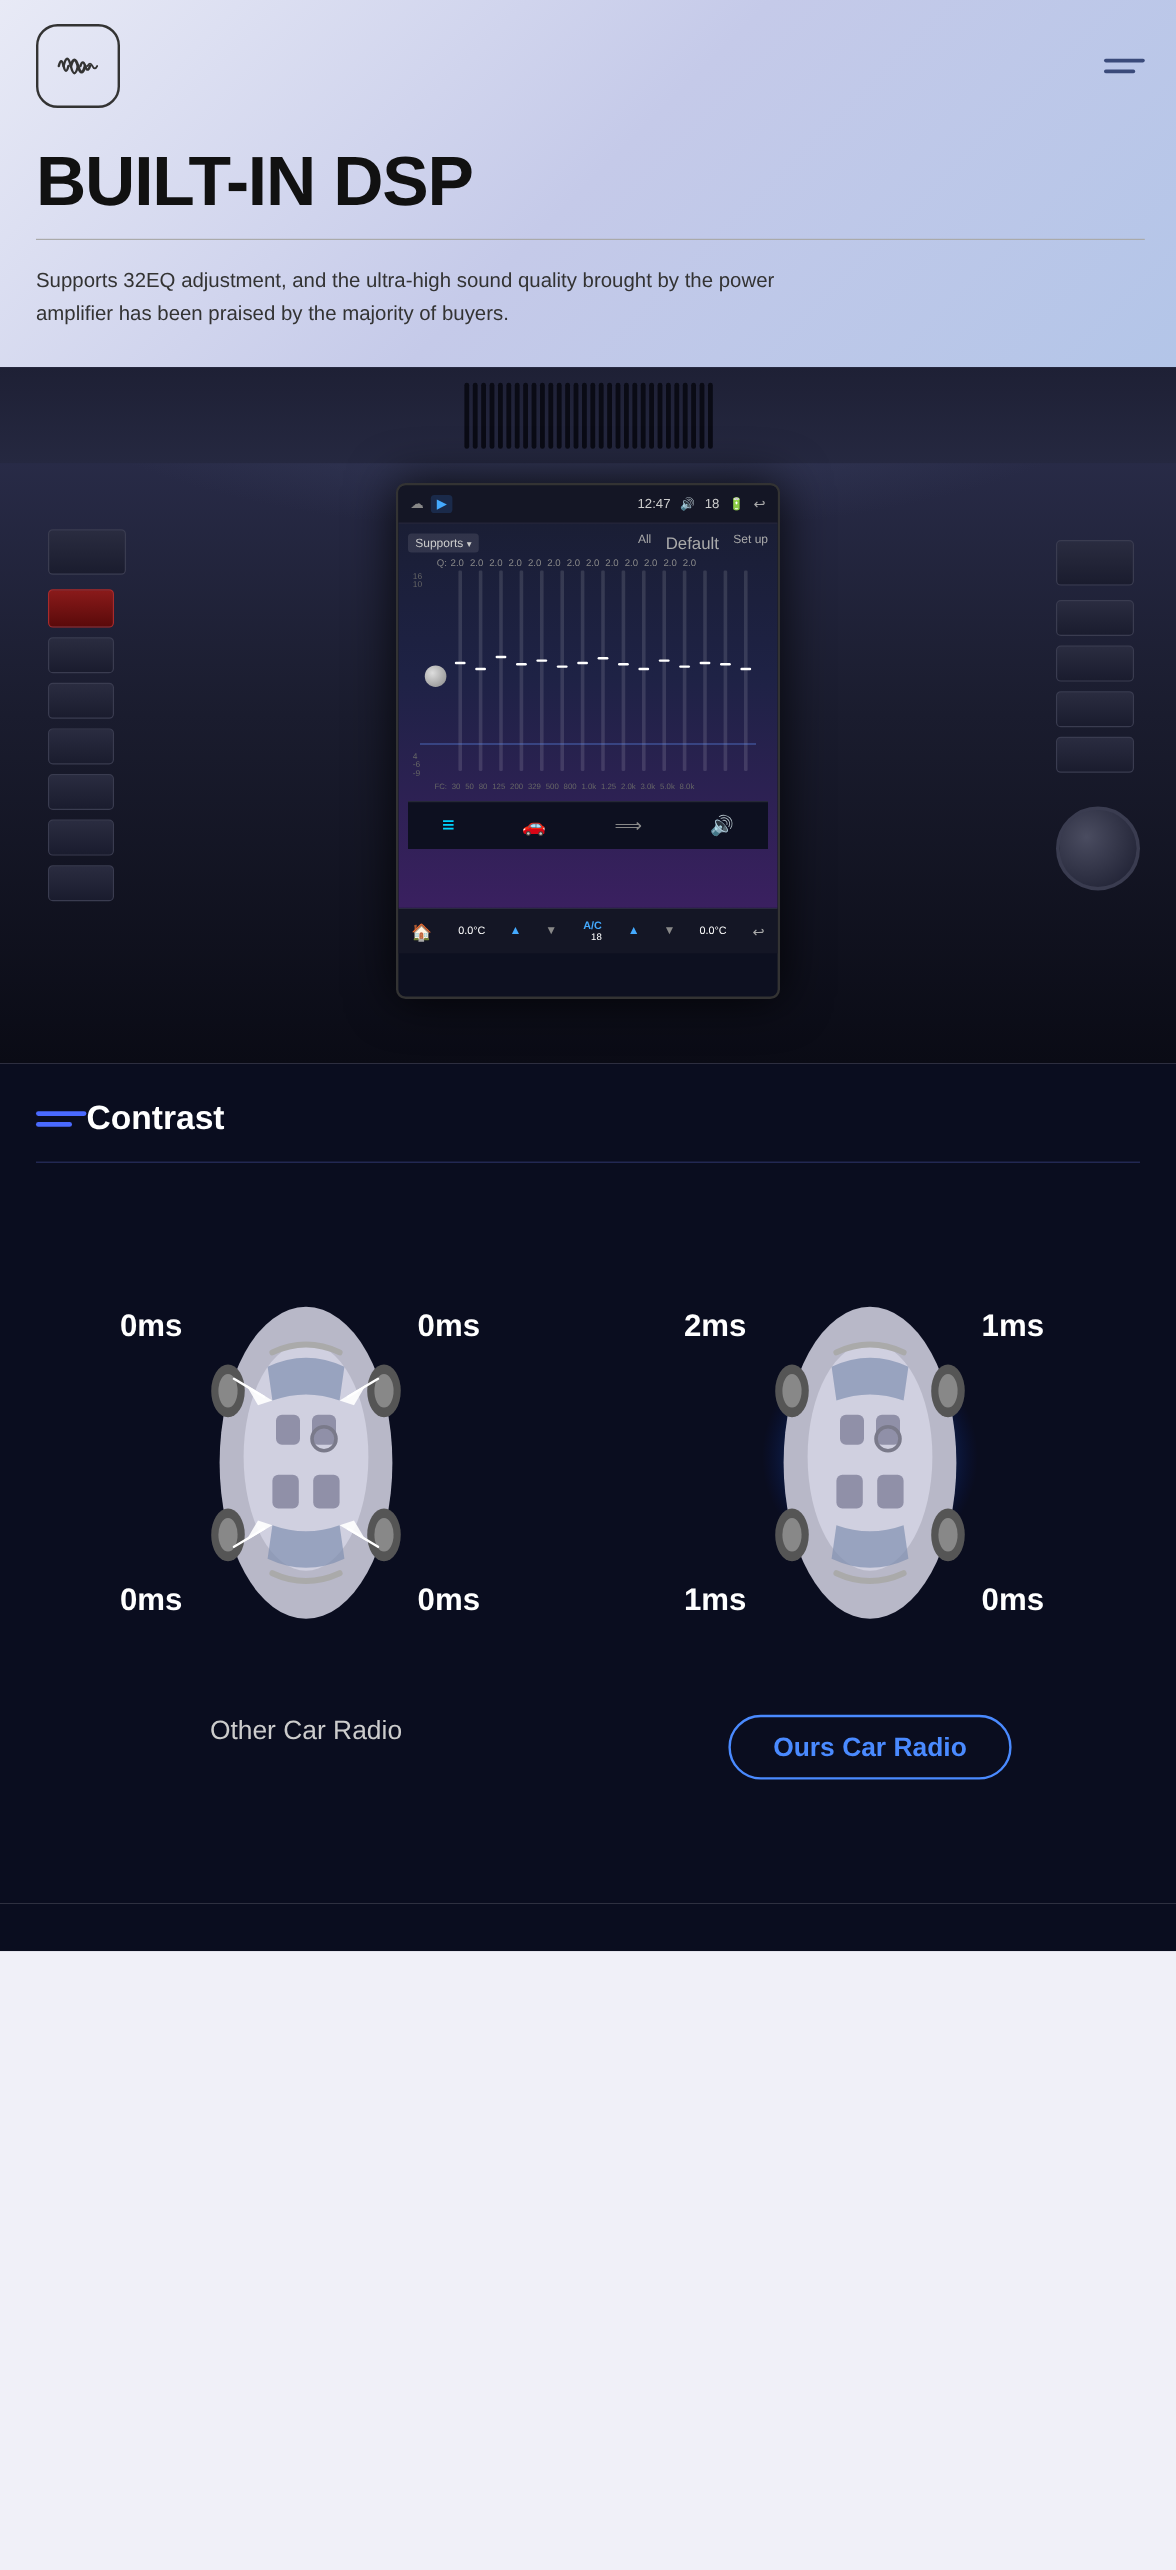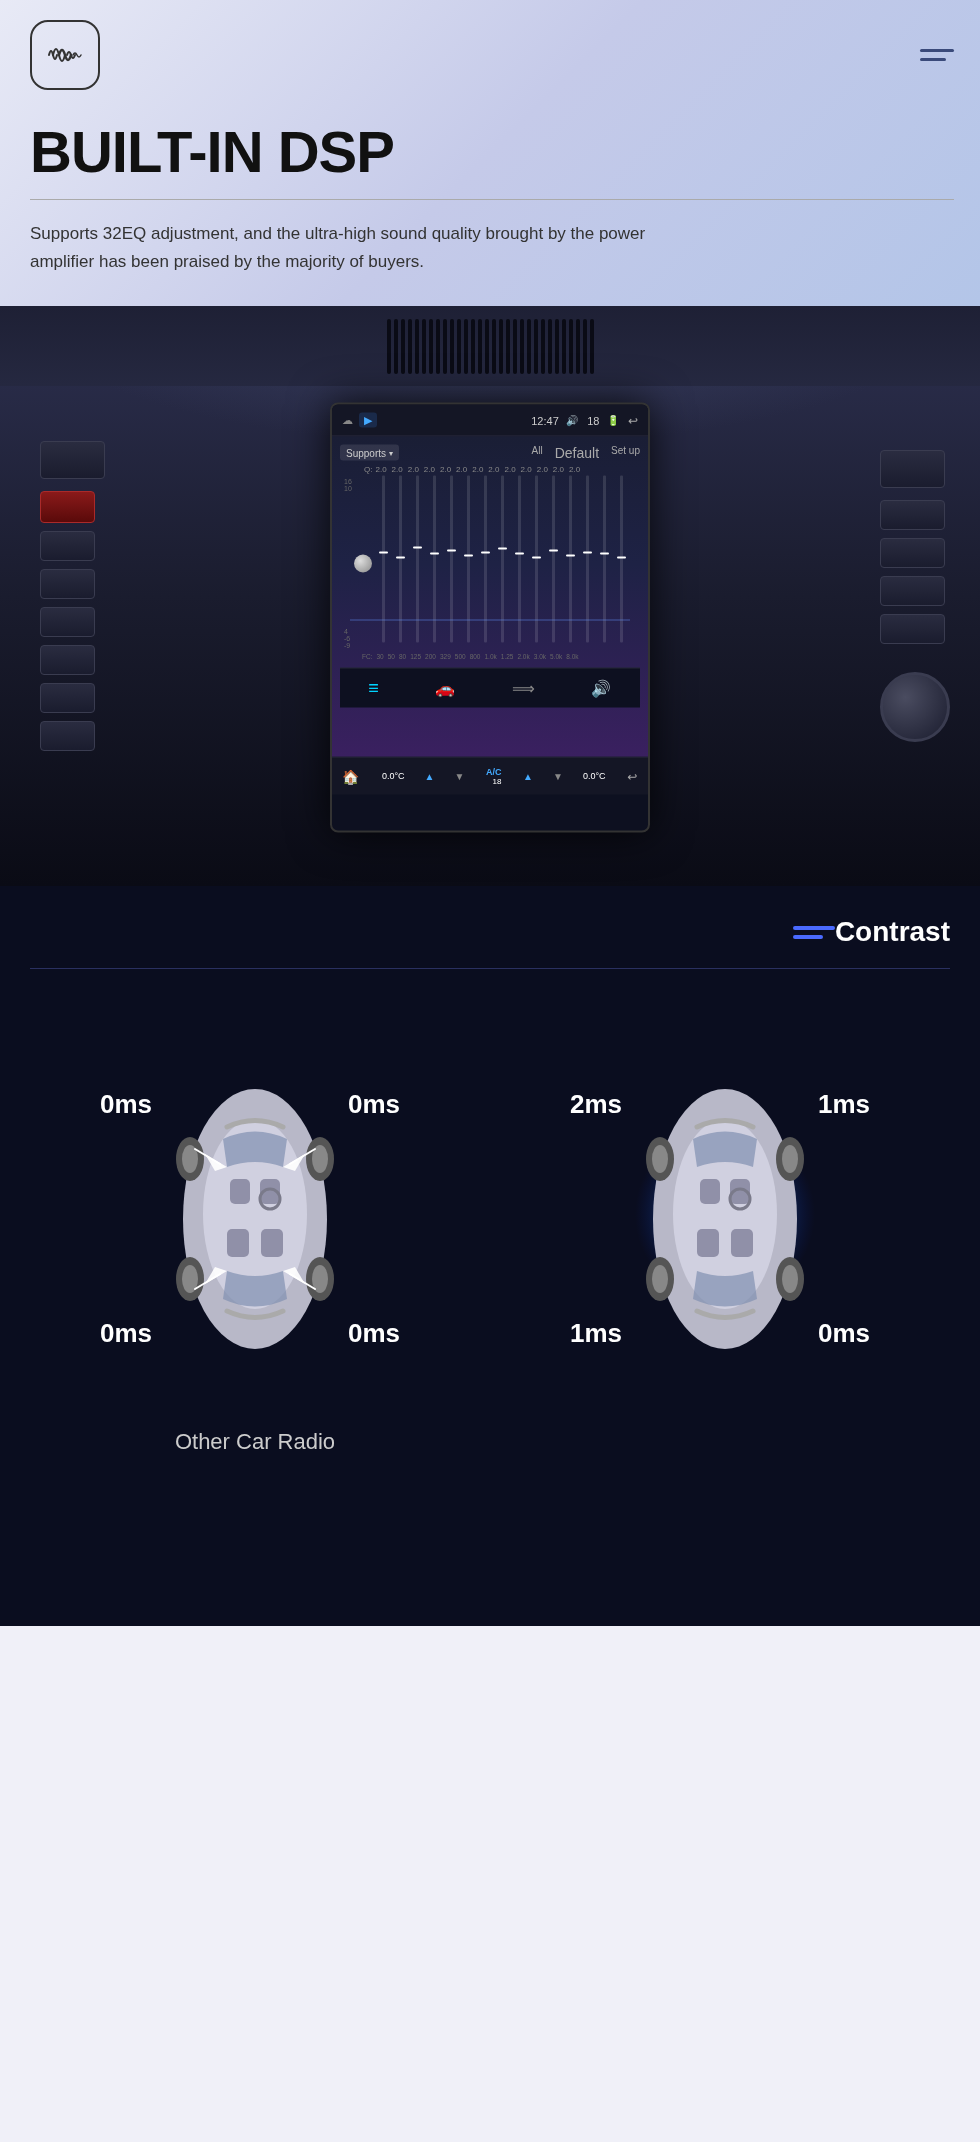--- a/index.html
+++ b/index.html
@@ -226,21 +226,21 @@
     }
 
     
     .contrast-section {
       background: #0a0d1f;
       padding: 30px;
       min-height: 700px;
     }
     .contrast-header {
       display: flex;
-      justify-content: flex-end;
+      justify-content: flex-start;
       align-items: center;
       padding-bottom: 20px;
       border-bottom: 1px solid #2a3060;
       margin-bottom: 40px;
     }
     .contrast-icon {
       display: flex;
       flex-direction: column;
       gap: 5px;
     }
@@ -710,18 +710,19 @@
           <ellipse cx="35" cy="100" rx="8" ry="14" fill="#888"></ellipse>
           <ellipse cx="165" cy="100" rx="14" ry="22" fill="#555"></ellipse>
           <ellipse cx="165" cy="100" rx="8" ry="14" fill="#888"></ellipse>
           <ellipse cx="35" cy="220" rx="14" ry="22" fill="#555"></ellipse>
           <ellipse cx="35" cy="220" rx="8" ry="14" fill="#888"></ellipse>
           <ellipse cx="165" cy="220" rx="14" ry="22" fill="#555"></ellipse>
           <ellipse cx="165" cy="220" rx="8" ry="14" fill="#888"></ellipse>
         </svg>
       </div>
 
+      <div class="car-label-btn car-label-outlined">Ours Car Radio</div>
     </div>
 
   </div>
 </div>
 
 <div class="bottom-pad"></div>
 
 </body></html>

